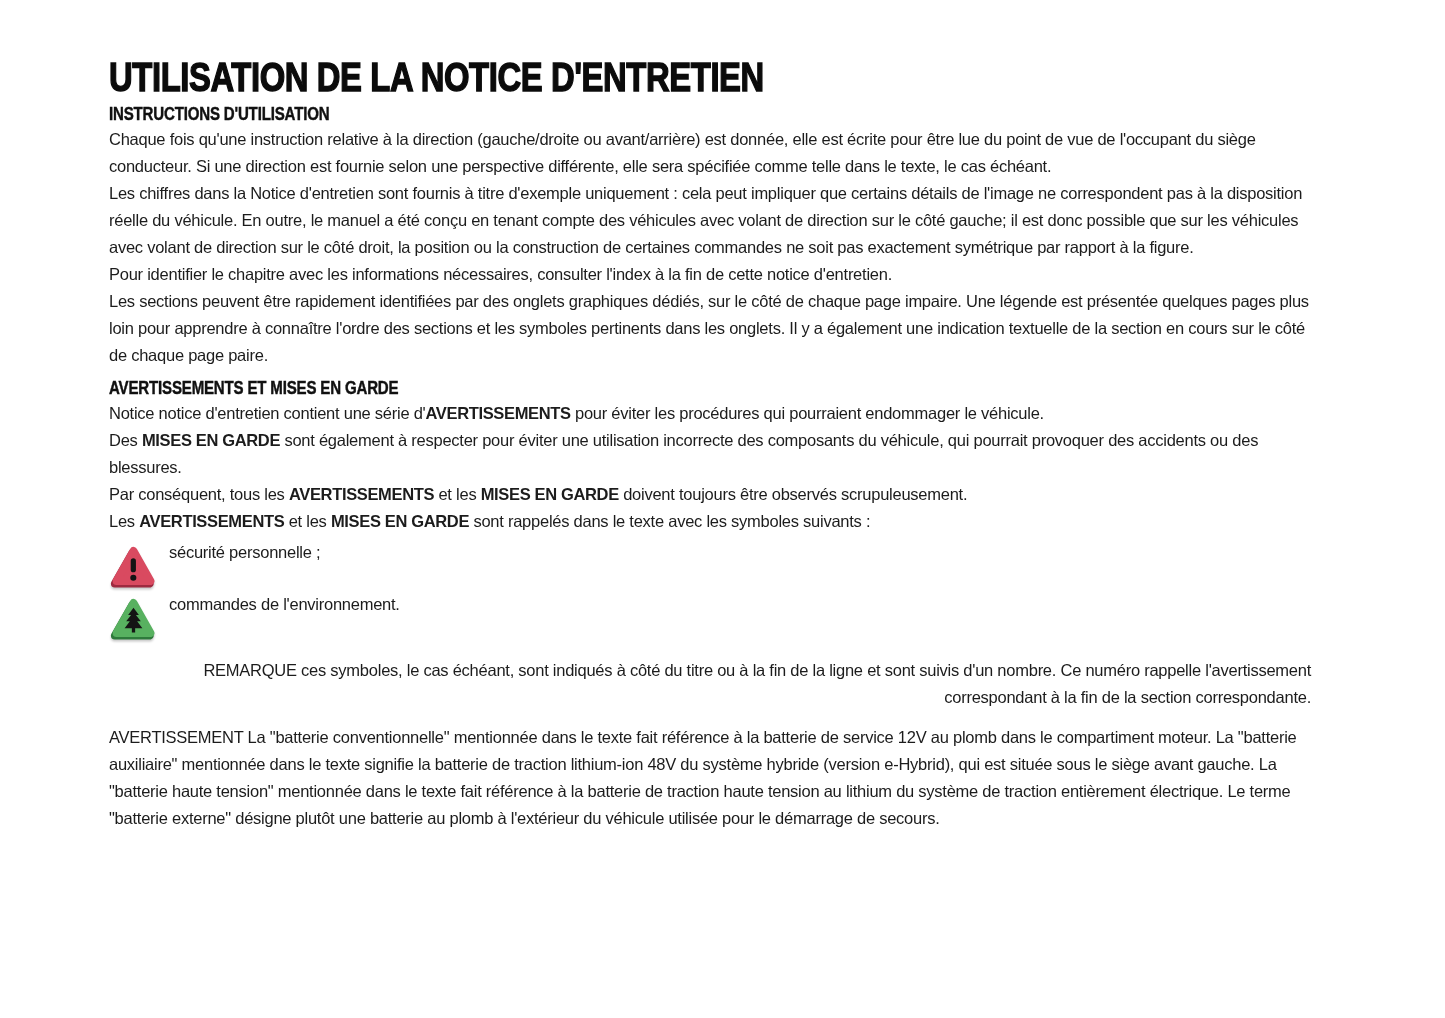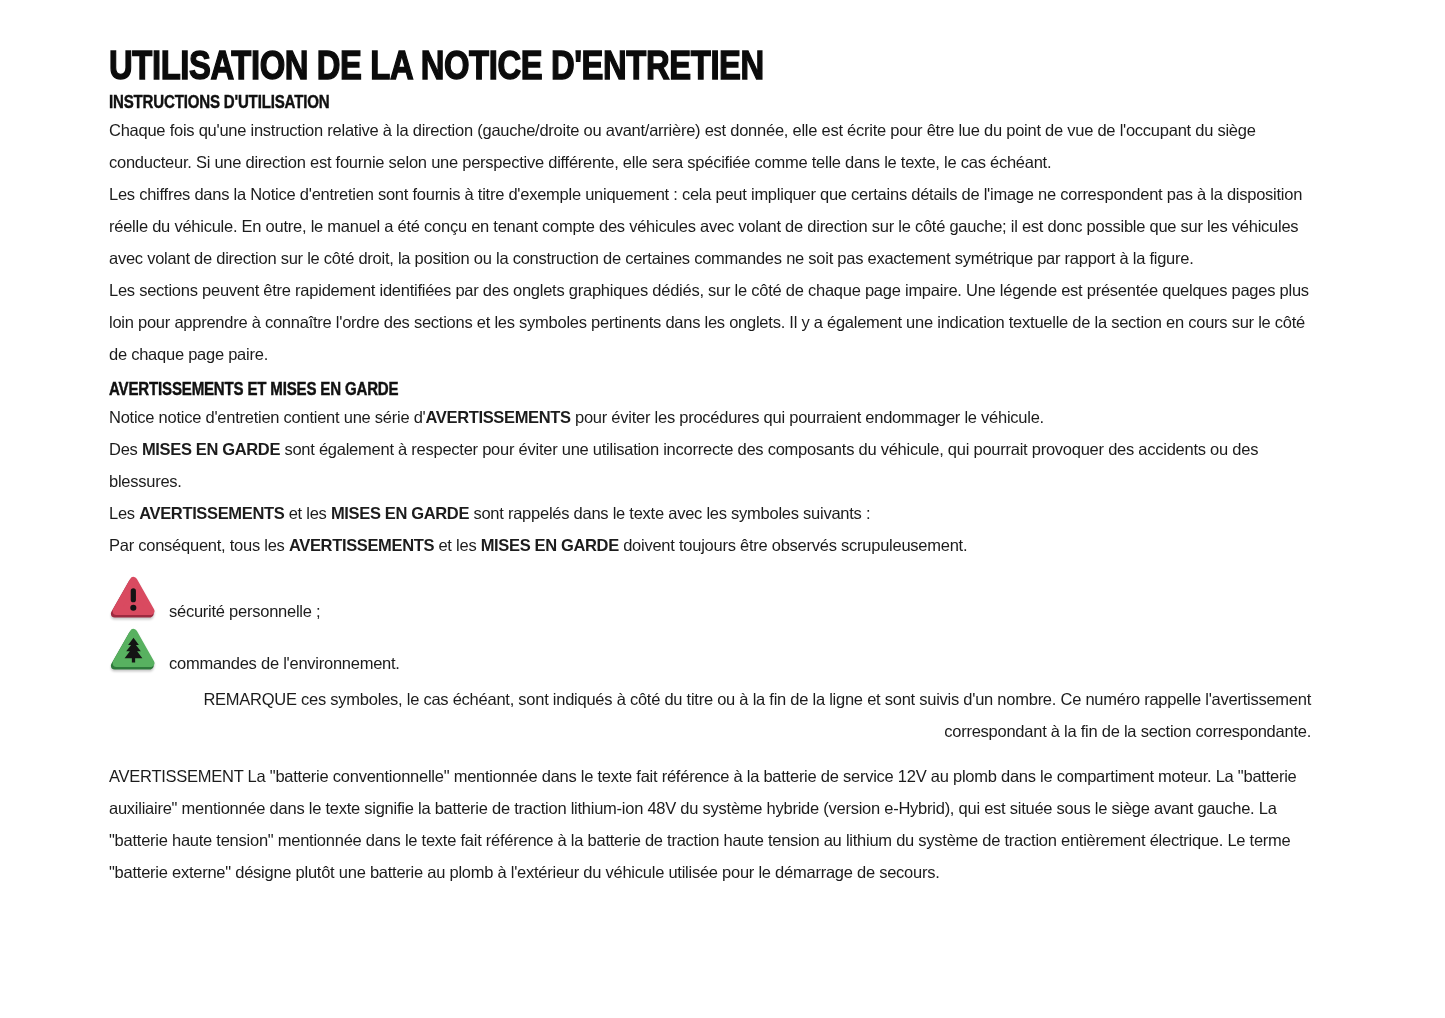--- a/index.html
+++ b/index.html
@@ -13,21 +13,21 @@
   }
   .page {
     position: relative;
     width: 1445px;
     height: 1018px;
     background: #ffffff;
   }
   .content {
     position: absolute;
     left: 109px;
-    top: 0;
+    top: 12px;
     width: 1202px;
   }
   h1.title {
     margin-top: 44px;
     font-size: 41px;
     line-height: 42px;
     font-weight: 700;
     color: #0b0b0b;
     white-space: nowrap;
   }
@@ -49,29 +49,29 @@
     display: inline-block;
     transform: scaleX(0.86);
     transform-origin: 0 50%;
     letter-spacing: -0.2px;
     -webkit-text-stroke: 0.4px #111111;
   }
   h2.first  { margin: 6px 0 2px 0; }
   h2.second { margin: 9px 0 2px 0; }
   p.body {
     font-size: 16.5px;
-    line-height: 32px;
+    line-height: 27px;
     letter-spacing: -0.25px;
     color: #1c1c1c;
   }
   p.body .b { font-weight: 700; letter-spacing: -0.35px; }
   .symbols { margin-top: 8px; }
   .symbol-row {
     display: flex;
-    align-items: flex-end;
+    align-items: flex-start;
     height: 52px;
   }
   .symbol-row .icon-wrap {
     width: 48px;
     height: 48px;
     display: flex;
     align-items: center;
     justify-content: center;
   }
   .symbol-row svg { filter: drop-shadow(0px 2px 1px rgba(0,0,0,0.22)); }
@@ -88,28 +88,29 @@
 
 <div class="page">
   <div class="content">
 
     <h1 class="title"><span class="squeeze">UTILISATION DE LA NOTICE D'ENTRETIEN</span></h1>
 
     <h2 class="sect first"><span class="squeeze">INSTRUCTIONS D'UTILISATION</span></h2>
 
     <p class="body">Chaque fois qu'une instruction relative à la direction (gauche/droite ou avant/arrière) est donnée, elle est écrite pour être lue du point de vue de l'occupant du siège conducteur. Si une direction est fournie selon une perspective différente, elle sera spécifiée comme telle dans le texte, le cas échéant.</p>
     <p class="body">Les chiffres dans la Notice d'entretien sont fournis à titre d'exemple uniquement : cela peut impliquer que certains détails de l'image ne correspondent pas à la disposition réelle du véhicule. En outre, le manuel a été conçu en tenant compte des véhicules avec volant de direction sur le côté gauche; il est donc possible que sur les véhicules avec volant de direction sur le côté droit, la position ou la construction de certaines commandes ne soit pas exactement symétrique par rapport à la figure.</p>
+    <p class="body">Pour identifier le chapitre avec les informations nécessaires, consulter l'index à la fin de cette notice d'entretien.</p>
     <p class="body">Les sections peuvent être rapidement identifiées par des onglets graphiques dédiés, sur le côté de chaque page impaire. Une légende est présentée quelques pages plus loin pour apprendre à connaître l'ordre des sections et les symboles pertinents dans les onglets. Il y a également une indication textuelle de la section en cours sur le côté de chaque page paire.</p>
 
     <h2 class="sect second"><span class="squeeze">AVERTISSEMENTS ET MISES EN GARDE</span></h2>
 
     <p class="body"><span>Notice notice d'entretien contient une série d'</span><span class="b">AVERTISSEMENTS</span><span> pour éviter les procédures qui pourraient endommager le véhicule.</span></p>
     <p class="body"><span>Des </span><span class="b">MISES EN GARDE</span><span> sont également à respecter pour éviter une utilisation incorrecte des composants du véhicule, qui pourrait provoquer des accidents ou des blessures.</span></p>
+    <p class="body"><span>Par conséquent, tous les </span><span class="b">AVERTISSEMENTS</span><span> et les </span><span class="b">MISES EN GARDE</span><span> doivent toujours être observés scrupuleusement.</span></p>
     <p class="body"><span>Les </span><span class="b">AVERTISSEMENTS</span><span> et les </span><span class="b">MISES EN GARDE</span><span> sont rappelés dans le texte avec les symboles suivants :</span></p>
-    <p class="body"><span>Par conséquent, tous les </span><span class="b">AVERTISSEMENTS</span><span> et les </span><span class="b">MISES EN GARDE</span><span> doivent toujours être observés scrupuleusement.</span></p>
 
     <div class="symbols">
 
       <div class="symbol-row">
         <span class="icon-wrap">
           <svg viewBox="0 0 54 54" width="47" height="47" aria-hidden="true">
             <polygon points="25.5,10.5 45.5,45.5 5.5,45.5" stroke-width="9" stroke-linejoin="round" stroke="#9e2a40" fill="#9e2a40"></polygon>
             <polygon points="27,8 46.5,42.5 7.5,42.5" stroke-width="9" stroke-linejoin="round" stroke="#d94a60" fill="#d94a60"></polygon>
             <rect x="23.8" y="16.5" width="6" height="16" rx="3" fill="#141414"></rect>
             <circle cx="26.8" cy="38.8" r="3.5" fill="#141414"></circle>

